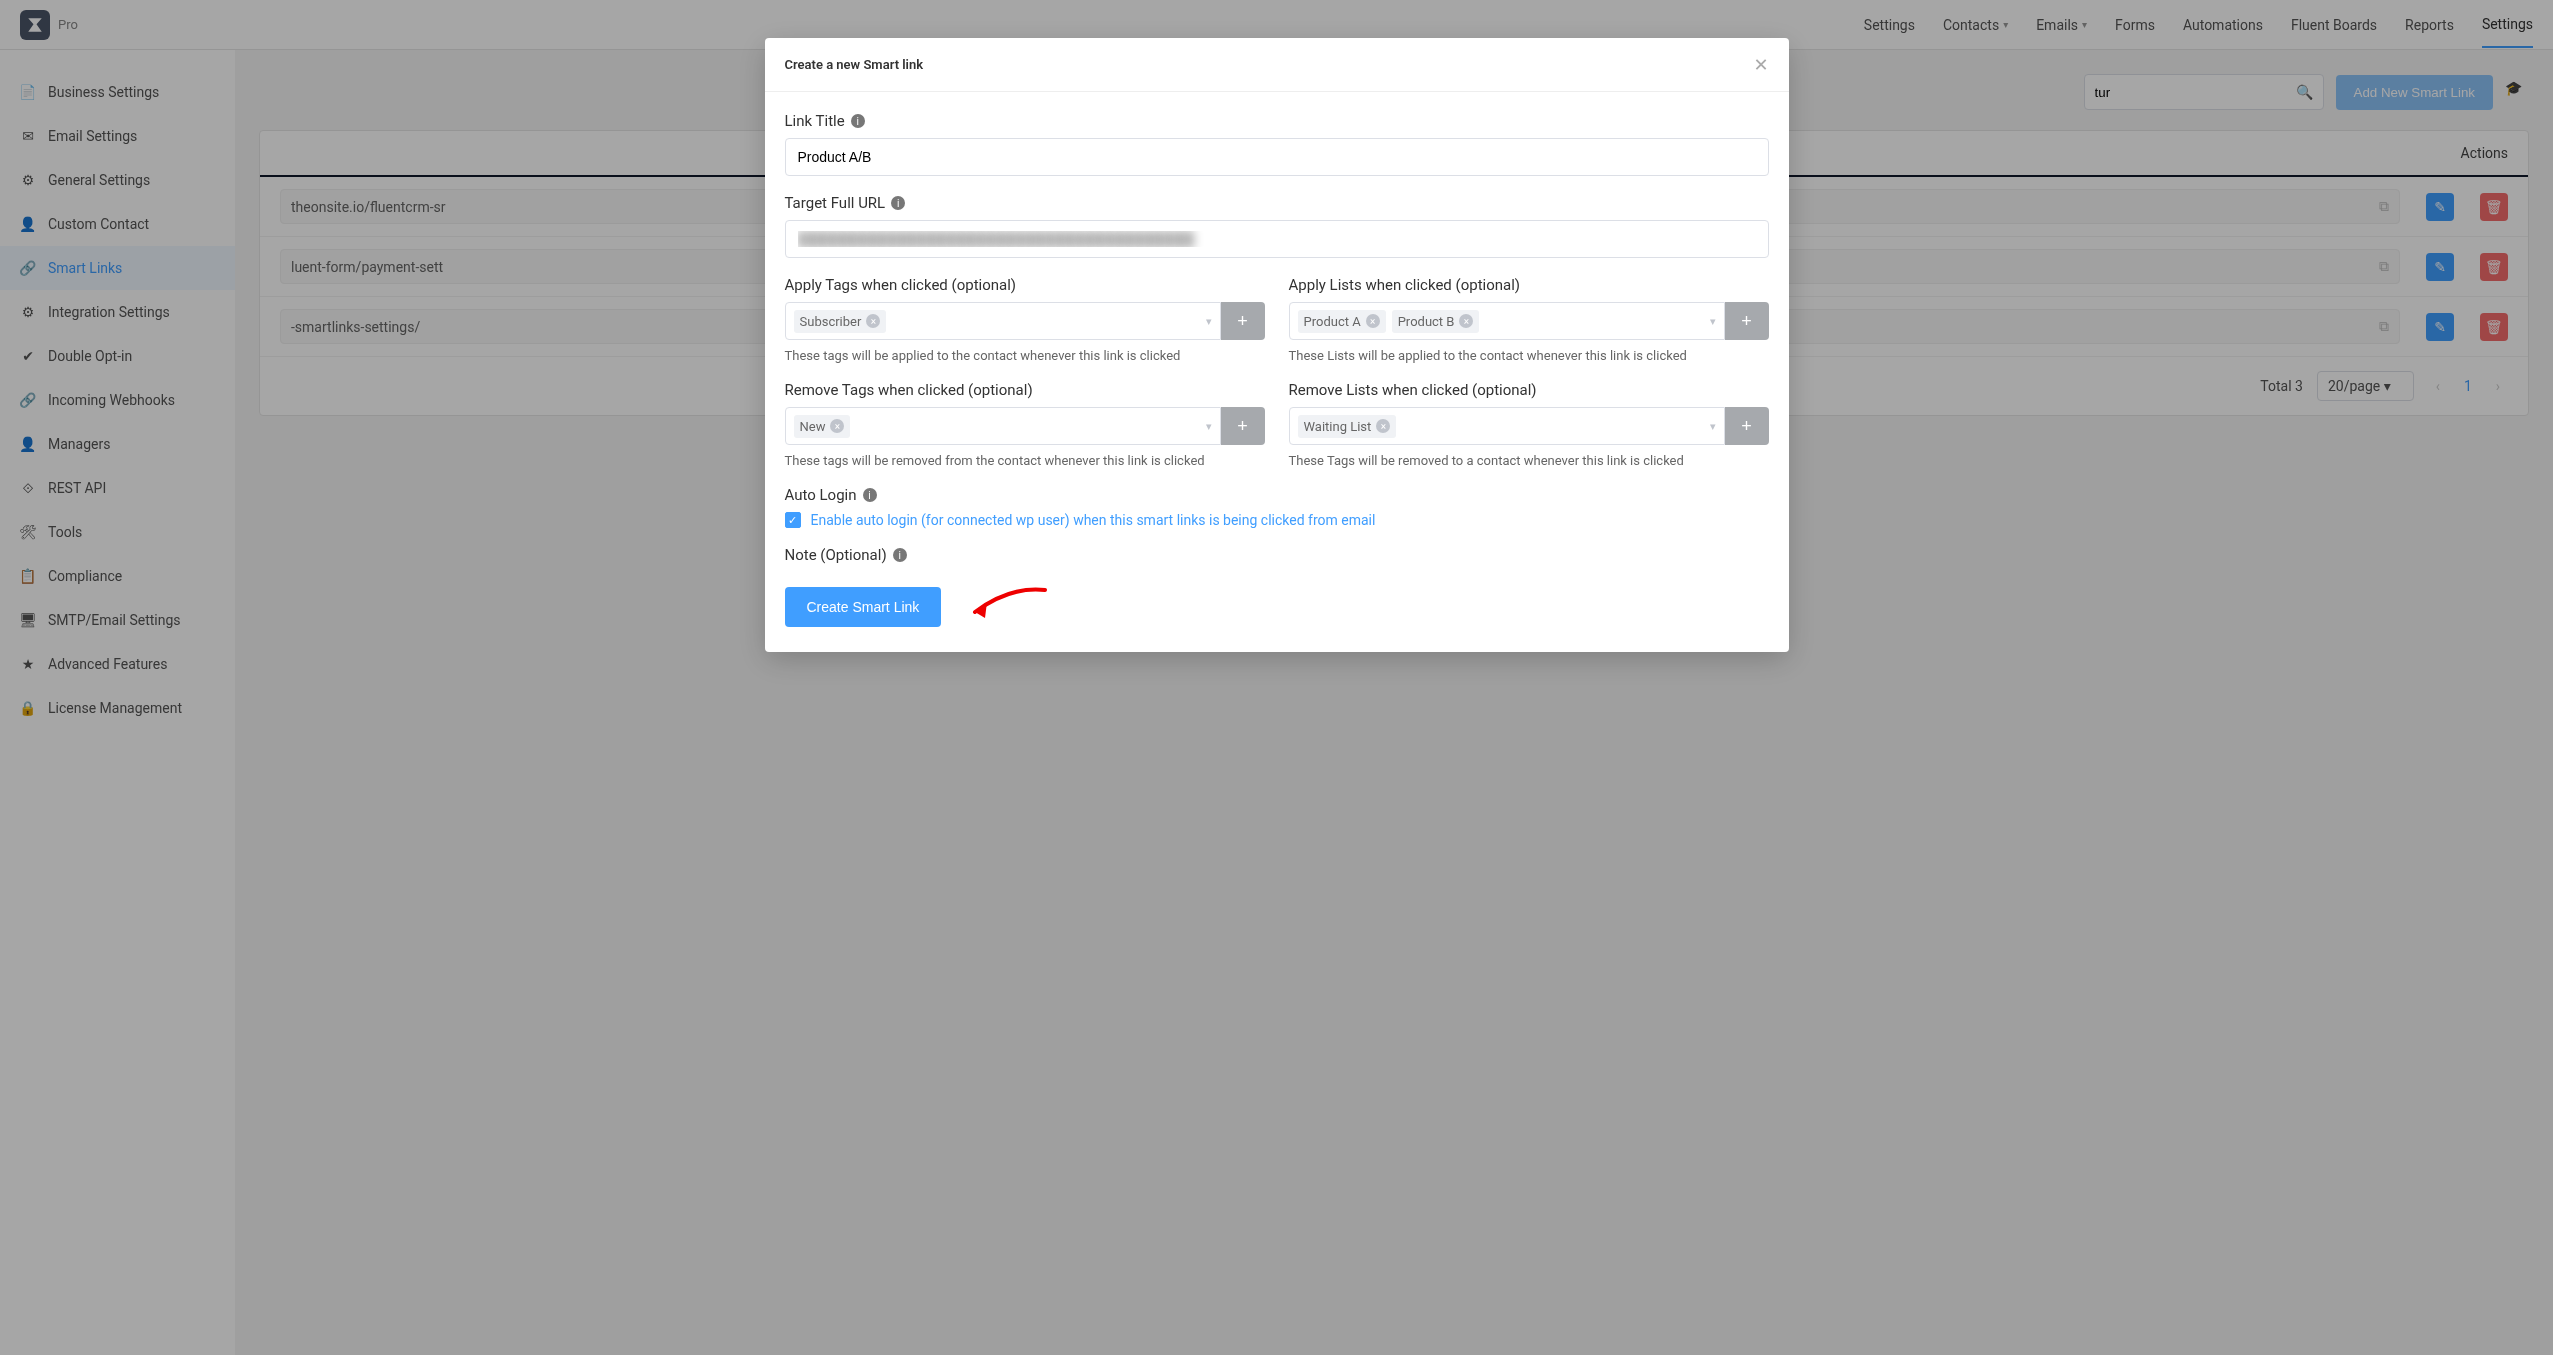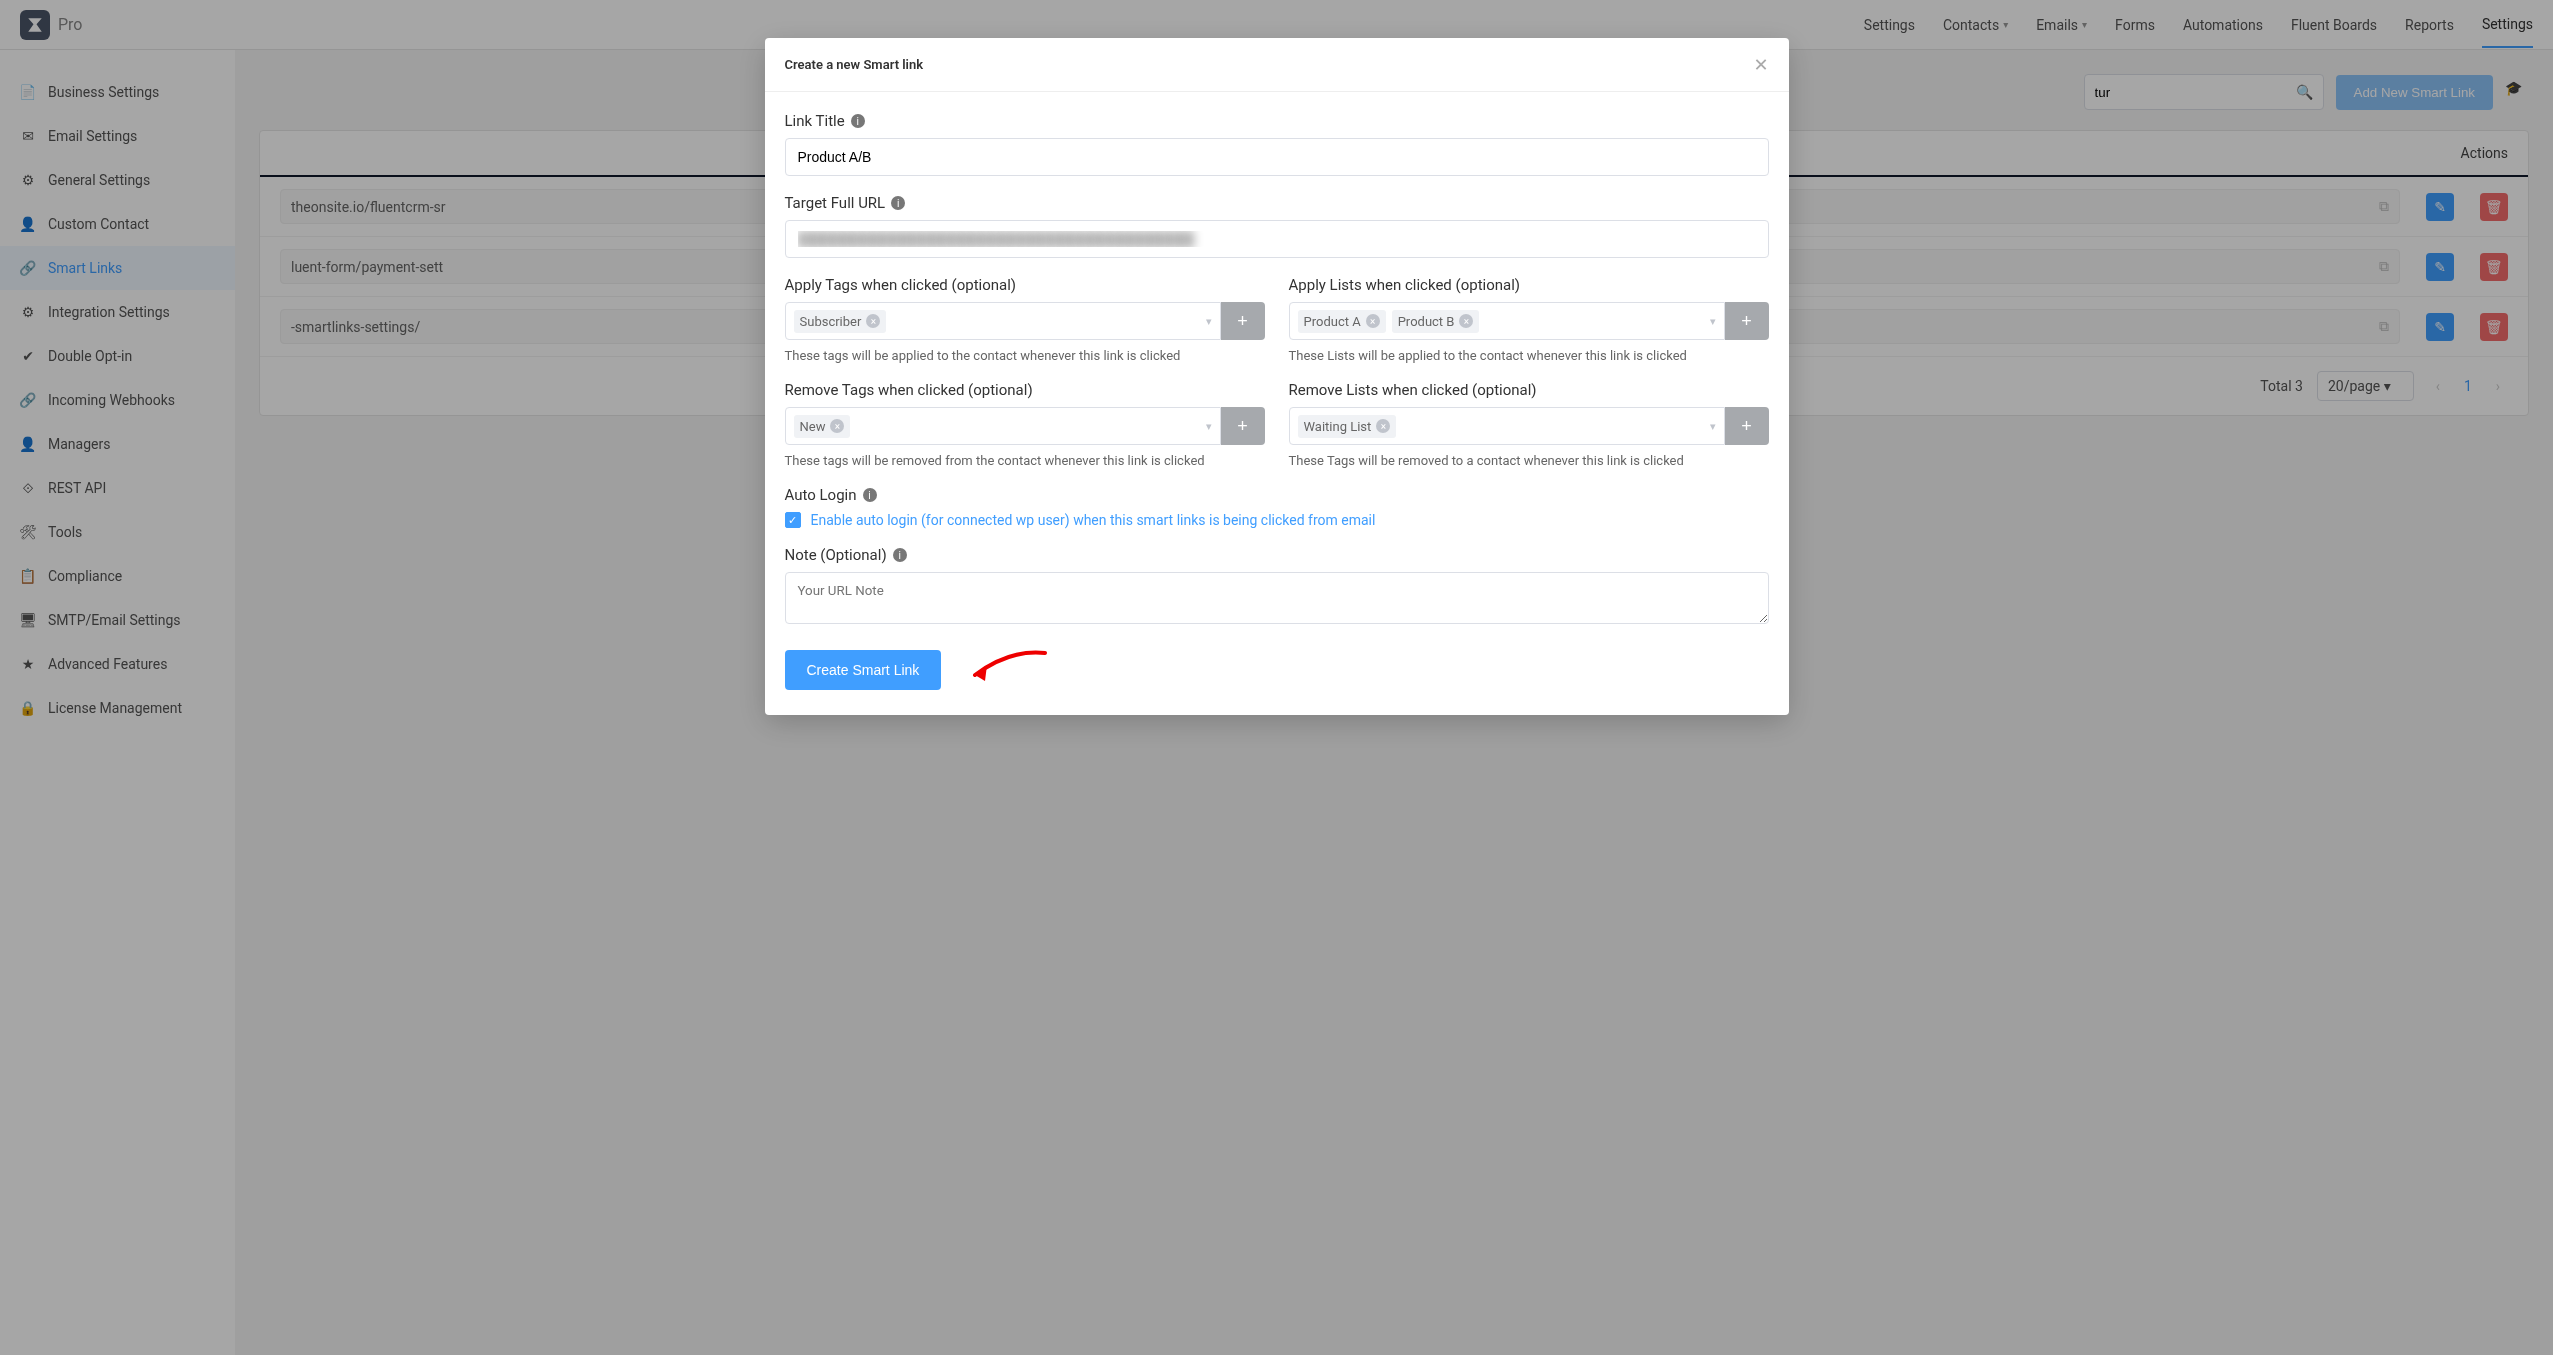--- a/index.html
+++ b/index.html
@@ -2,21 +2,21 @@
 <html><head>
 <meta charset="utf-8">
 <style>
 * { box-sizing: border-box; margin: 0; padding: 0; }
 body { font-family: -apple-system, BlinkMacSystemFont, "Segoe UI", Roboto, sans-serif; background: #f5f5f5; color: #333; font-size: 14px; }
 
 
 .topnav { height: 50px; background: #fff; display: flex; align-items: center; padding: 0 20px; border-bottom: 1px solid #e5e5e5; }
 .logo { width: 30px; height: 30px; background: #4a5568; border-radius: 6px; display: flex; align-items: center; justify-content: center; margin-right: 8px; }
 .logo svg { width: 18px; height: 18px; fill: #fff; }
-.pro-badge { color: #888; font-size: 16px; }
+.pro-badge { color: #888; font-size: 13px; }
 .topnav-items { margin-left: auto; display: flex; gap: 28px; align-items: center; }
 .topnav-item { color: #555; cursor: pointer; display: flex; align-items: center; gap: 4px; padding: 14px 0; }
 .topnav-item.active { color: #333; border-bottom: 2px solid #409eff; }
 .chev { font-size: 10px; color: #999; }
 
 
 .layout { display: flex; }
 .sidebar { width: 235px; background: #fff; min-height: calc(100vh - 50px); padding-top: 20px; }
 .side-item { display: flex; align-items: center; gap: 12px; padding: 14px 20px; color: #555; cursor: pointer; }
 .side-item.active { color: #409eff; background: #f0f7ff; }
@@ -326,21 +326,20 @@
           <span class="checkbox">✓</span>
           <span class="check-label">Enable auto login (for connected wp user) when this smart links is being clicked from email</span>
         </div>
       </div>
 
       <div class="form-row">
         <div class="label">
             <span>Note (Optional)</span>
             <span class="info-icon">i</span>
           </div>
-        <textarea class="textarea" placeholder="Your URL Note" style=""></textarea>
       </div>
 
       <div class="submit-row">
         <button class="submit-btn">Create Smart Link</button>
         <svg class="arrow-svg" viewBox="0 0 100 50">
           <path d="M90 8 Q 55 4 20 30"></path>
           <polygon points="20,30 32,20 30,36"></polygon>
         </svg>
       </div>
 

